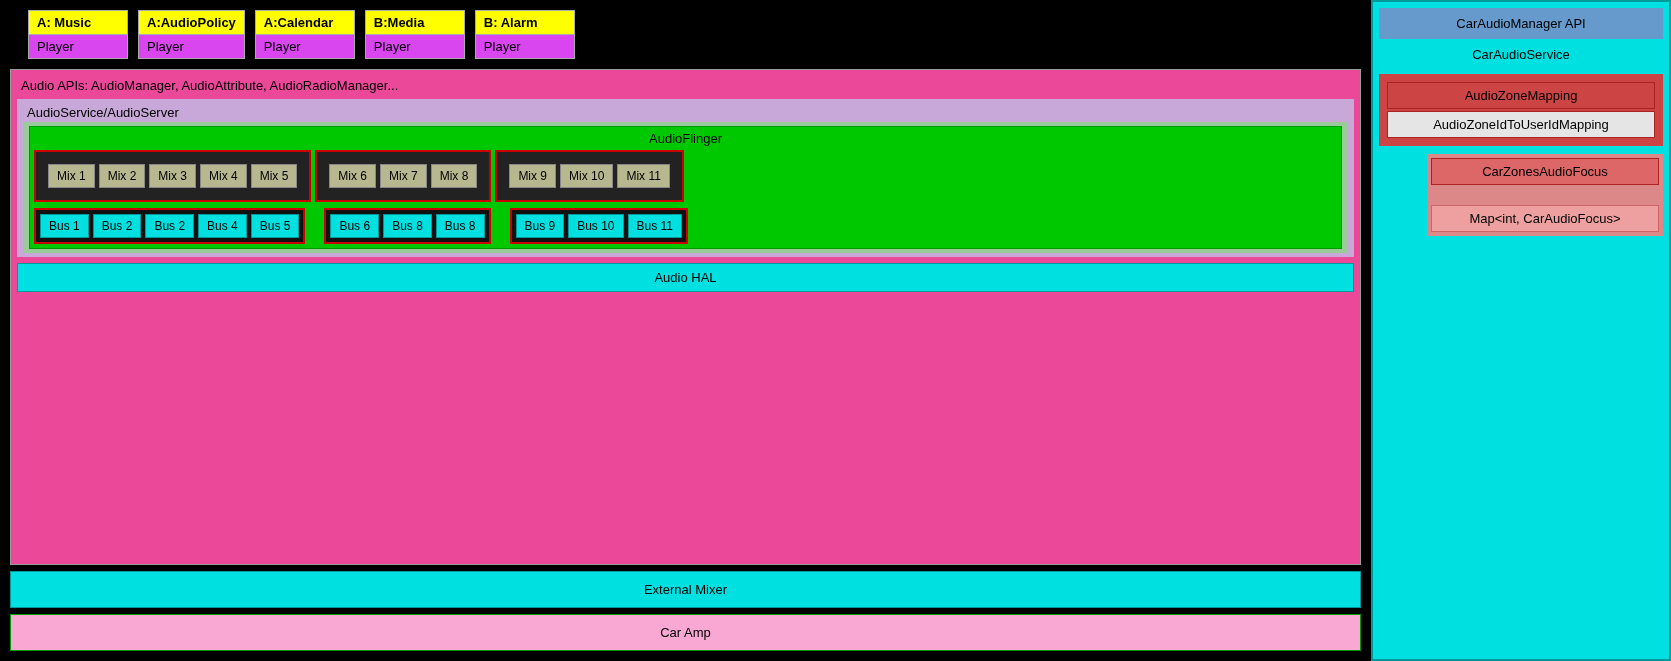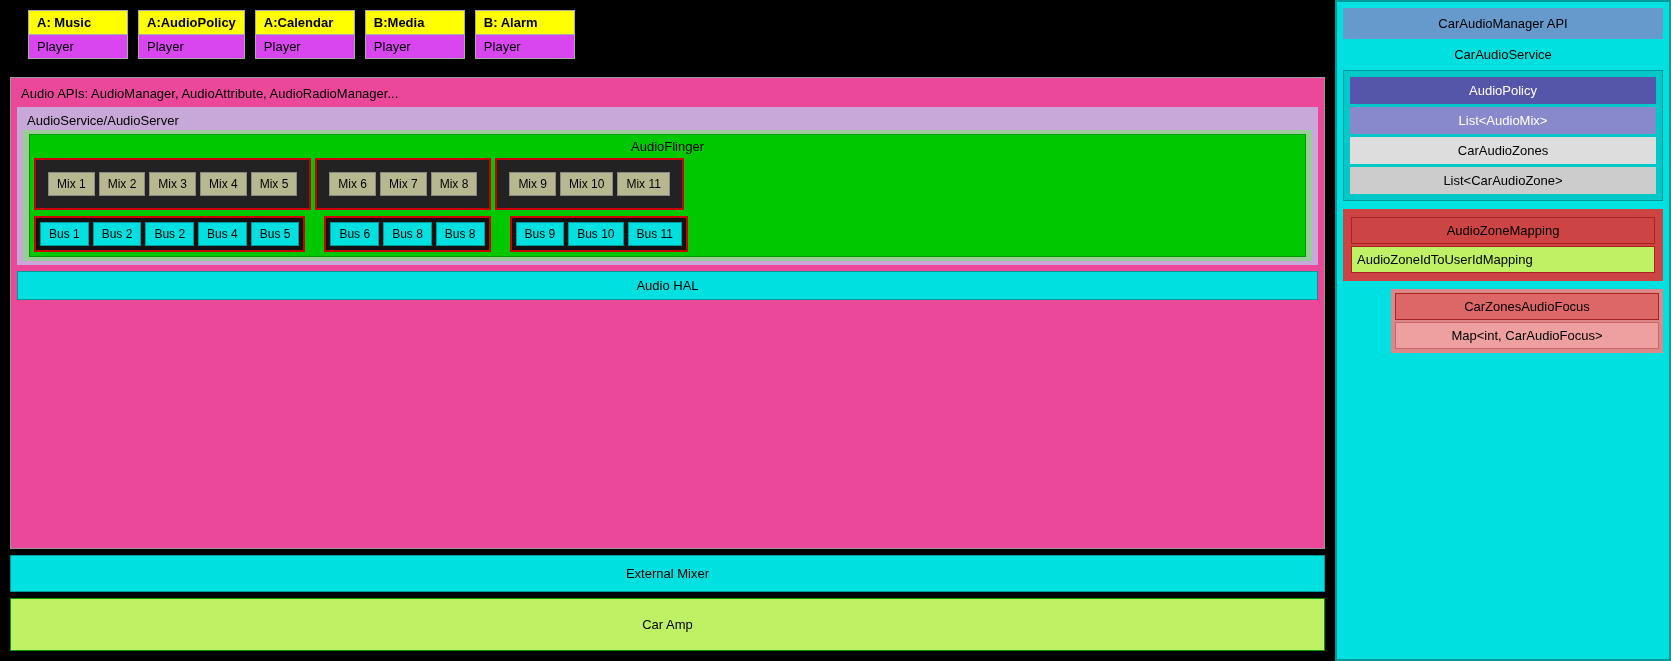--- a/index.html
+++ b/index.html
@@ -21,21 +21,21 @@
       display: flex;
       flex-direction: column;
       gap: 6px;
       position: relative;
     }
 
     
     .player-cards {
       display: flex;
       gap: 10px;
-      margin-bottom: 12px;
+      margin-bottom: 4px;
       padding-left: 18px;
     }
 
     .player-card {
       display: flex;
       flex-direction: column;
       min-width: 100px;
     }
 
     .player-card-label {
@@ -161,31 +161,31 @@
       background: #00e0e0;
       border: 1px solid #009999;
       text-align: center;
       padding: 10px;
       font-size: 13px;
       color: #000;
     }
 
     
     .car-amp-layer {
-      background: #bef264;
+      background: #f9a8d4;
       border: 1px solid #009900;
       text-align: center;
-      padding: 18px;
+      padding: 10px;
       font-size: 13px;
       color: #000;
     }
 
     
     .right-panel {
-      width: 336px;
+      width: 300px;
       background: #00e0e0;
       border: 2px solid #009999;
       padding: 6px;
       display: flex;
       flex-direction: column;
       gap: 4px;
     }
 
     .car-audio-manager-api {
       background: #6699cc;
@@ -256,34 +256,34 @@
     .audio-zone-mapping-box {
       background: #cc4444;
       text-align: center;
       padding: 5px;
       color: #000;
       font-size: 13px;
       border: 1px solid #aa2222;
     }
 
     .audio-zone-id-box {
-      background: #bef264;
-      text-align: left;
+      background: #e5e5e5;
+      text-align: center;
       padding: 5px;
       color: #000;
       font-size: 13px;
       border: 1px solid #aa2222;
     }
 
     .car-zones-audio-focus-section {
       background: #dd8888;
       padding: 4px;
       display: flex;
       flex-direction: column;
-      gap: 2px;
+      gap: 20px;
       margin-top: 4px;
       margin-left: 48px;
     }
 
     .car-zones-focus-box {
       background: #dd6666;
       text-align: center;
       padding: 5px;
       color: #000;
       font-size: 13px;
@@ -396,26 +396,20 @@
 
   <div class="car-amp-layer">Car Amp</div>
 
 </div>
 
 <div class="right-panel">
   <div class="car-audio-manager-api">CarAudioManager API</div>
 
   <div class="car-audio-service-label">CarAudioService</div>
 
-  <div class="car-audio-service-inner">
-    <div class="audio-policy-box">AudioPolicy</div>
-    <div class="list-audiomix-box">List&lt;AudioMix&gt;</div>
-    <div class="car-audio-zones-box">CarAudioZones</div>
-    <div class="list-caraudiozone-box">List&lt;CarAudioZone&gt;</div>
-  </div>
 
   <div class="audio-zone-mapping-section">
     <div class="audio-zone-mapping-box">AudioZoneMapping</div>
     <div class="audio-zone-id-box">AudioZoneIdToUserIdMapping</div>
   </div>
 
   <div class="car-zones-audio-focus-section">
     <div class="car-zones-focus-box">CarZonesAudioFocus</div>
     <div class="map-car-audio-focus-box">Map&lt;int, CarAudioFocus&gt;</div>
   </div>

